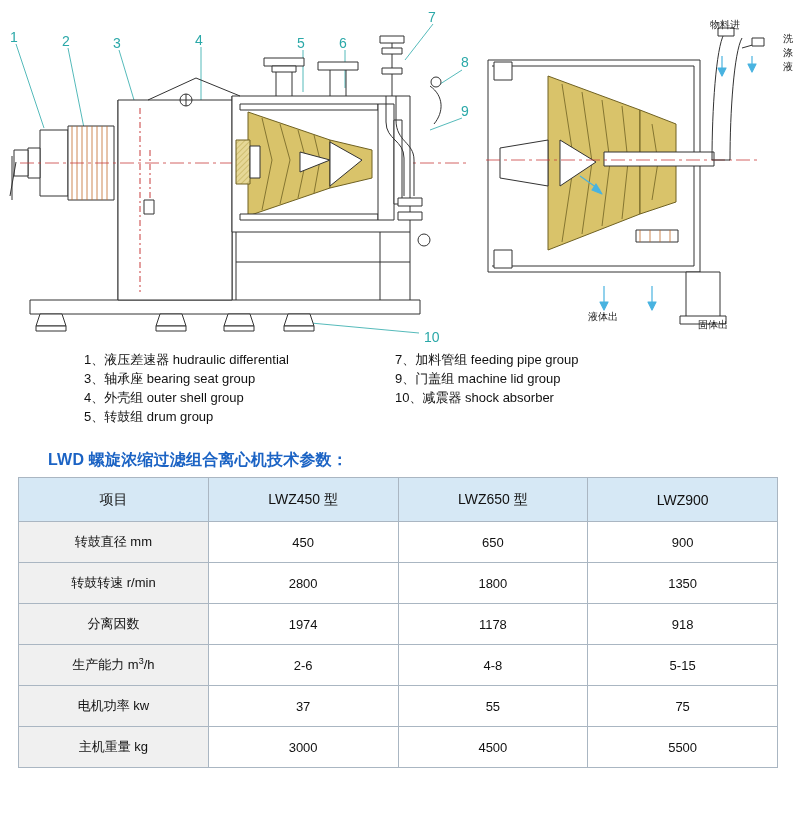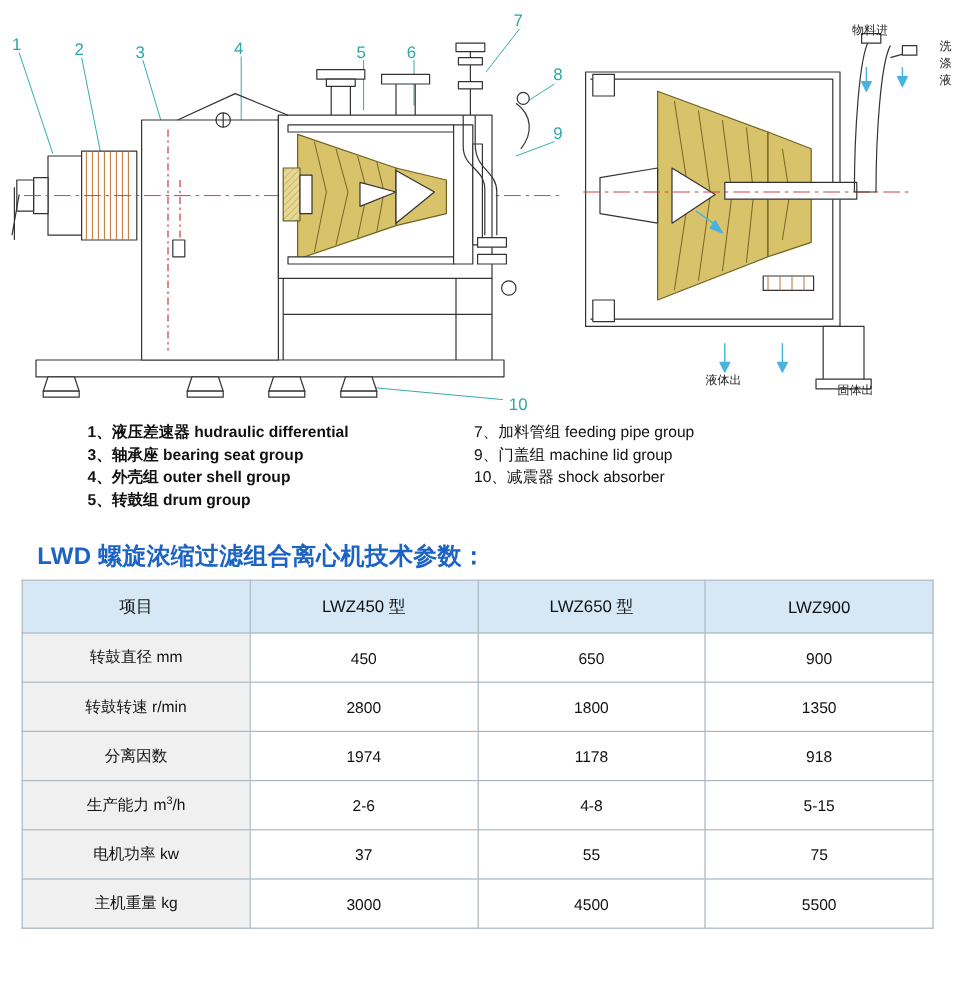--- a/index.html
+++ b/index.html
@@ -39,36 +39,37 @@
   #legend {
     position: relative;
     width: 796px;
     height: 96px;
     padding: 0;
   }
   .legend-col {
     position: absolute;
     top: 0;
   }
-  .legend-col.left { left: 73px; font-weight: bold; }
+  .legend-col.left { left: 84px; }
   .legend-col.right { left: 395px; }
   .legend-item {
     font-size: 13px;
     color: #111;
     line-height: 19px;
     white-space: nowrap;
   }
 
   
   #table-title {
-    margin: 4px 0 6px 31px;
-    font-size: 20px;
+    margin: 4px 0 6px 0;
+    font-size: 16px;
     font-weight: bold;
     color: #1b63c4;
     letter-spacing: 0.2px;
+    padding-left: 48px;
   }
 
   
   #spec-table-wrap {
     margin: 0 18px;
     width: 760px;
   }
   table {
     border-collapse: collapse;
     width: 760px;

